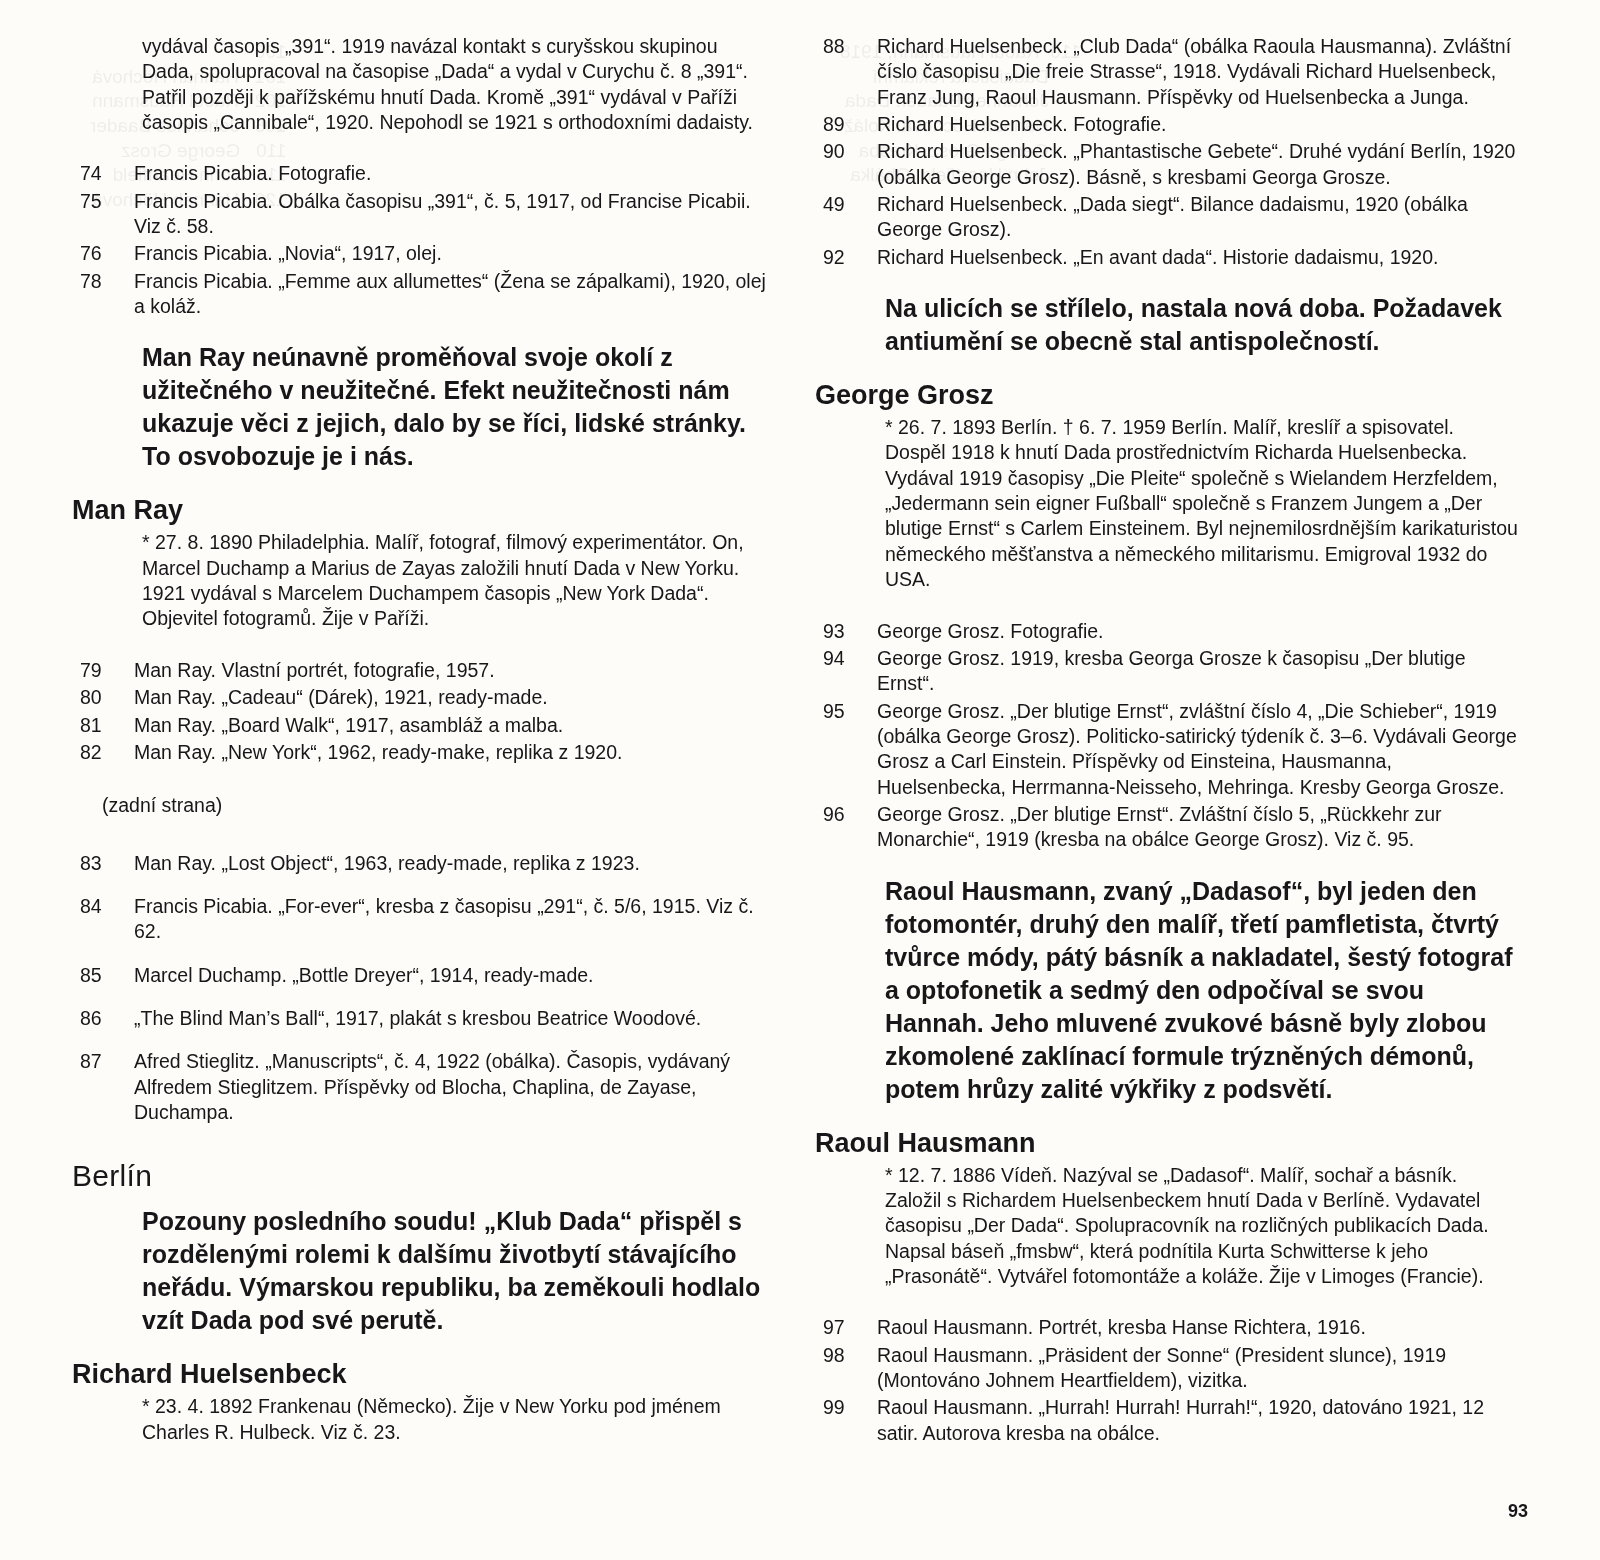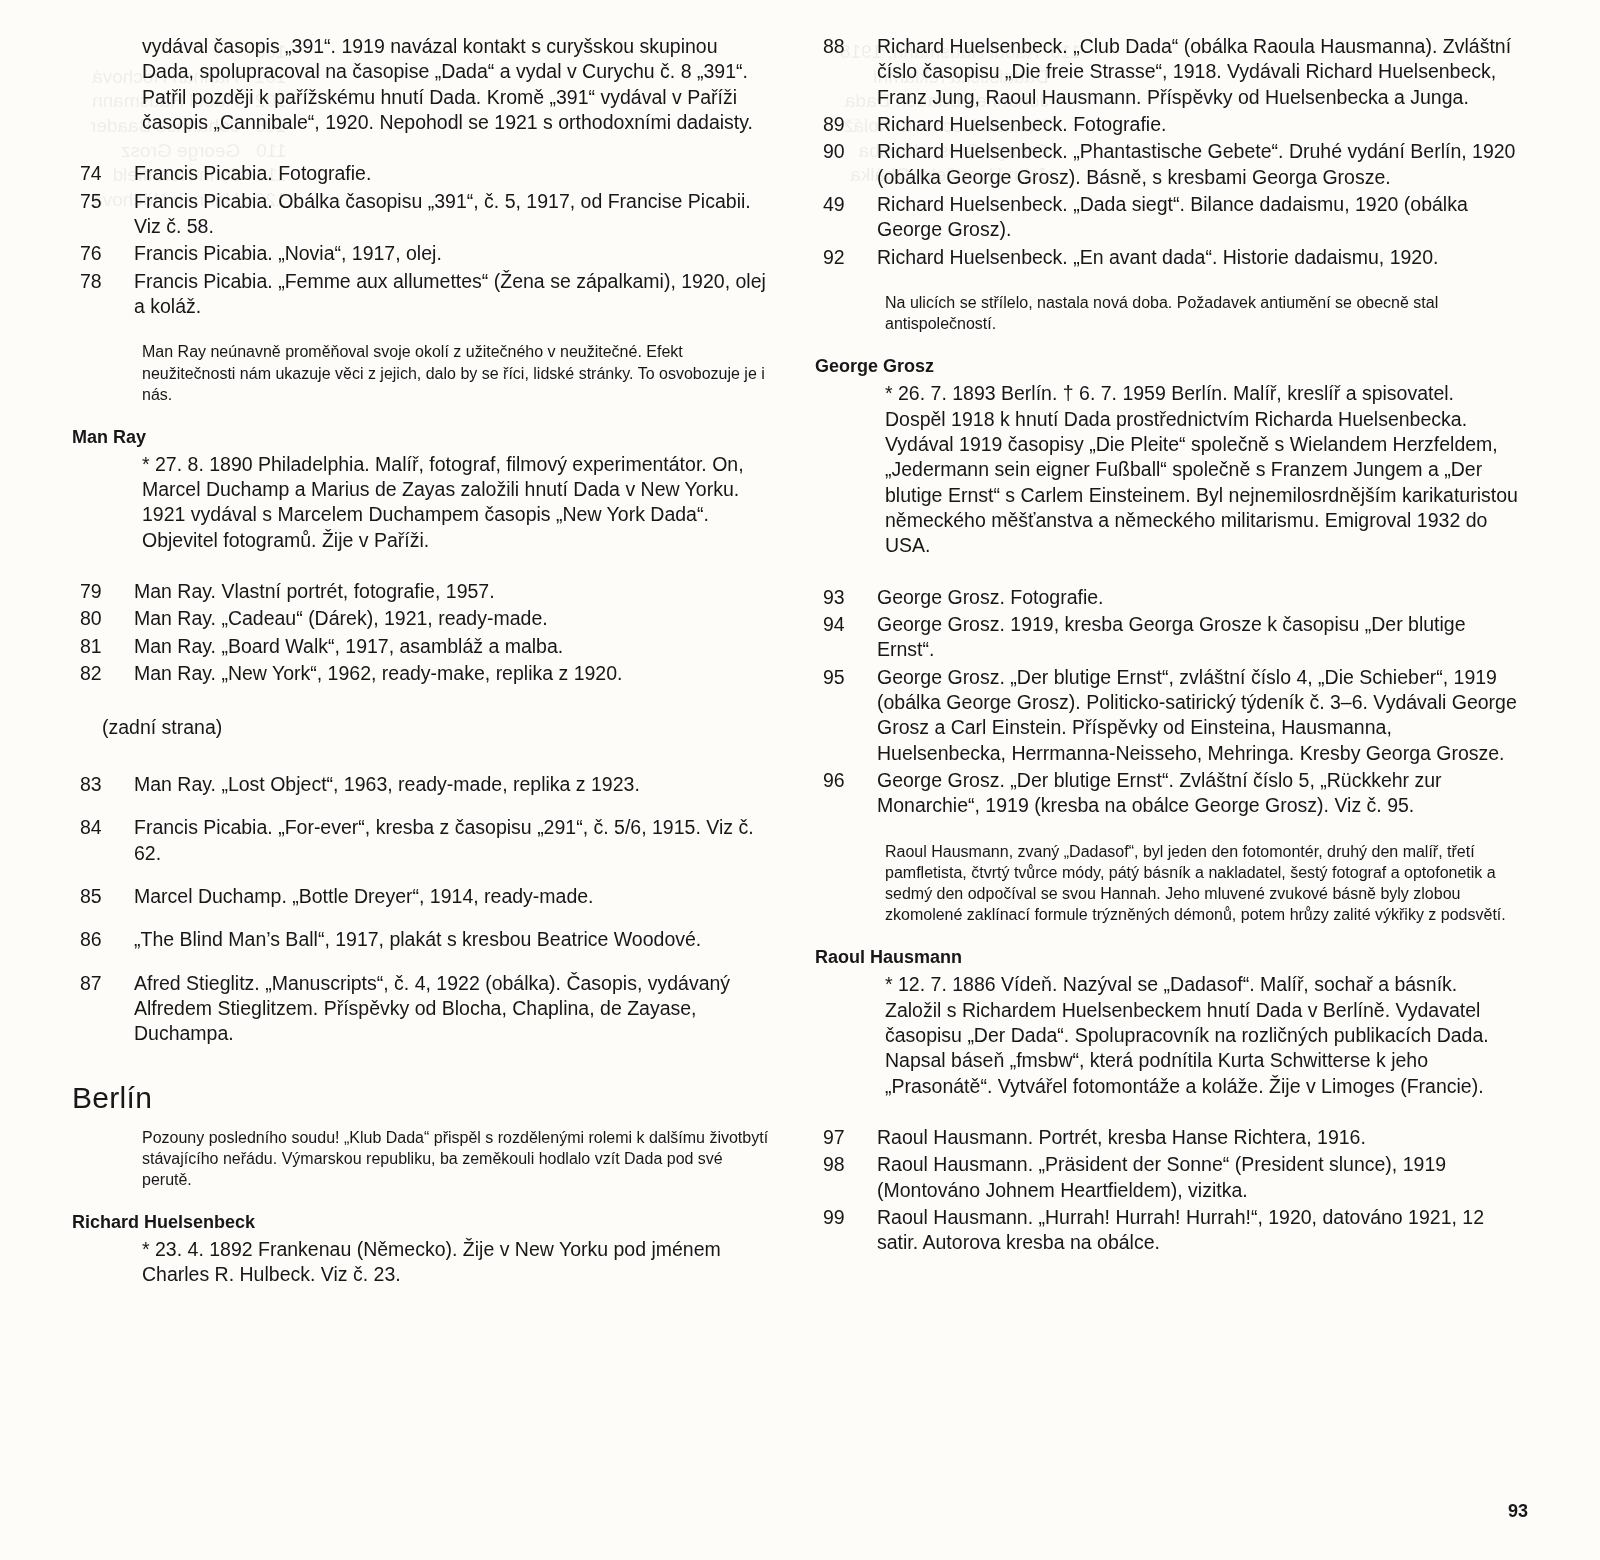--- a/index.html
+++ b/index.html
@@ -52,31 +52,31 @@
     flex: 1 1 auto;
   }
   .entry .txt b {
     font-weight: normal;
   }
   .gap-sm { height: 16px; }
   .gap-md { height: 26px; }
 
   
   .quote {
-    font-weight: normal;
-    font-size: 16px;
+    font-weight: bold;
+    font-size: 25px;
     line-height: 1.32;
     margin-left: 70px;
     margin-top: 22px;
     margin-bottom: 22px;
   }
 
   
   .person {
-    font-size: 18px;
+    font-size: 27px;
     font-weight: bold;
     margin-top: 20px;
     margin-bottom: 4px;
   }
   .bio {
     font-size: 19.5px;
     line-height: 1.30;
     margin-left: 70px;
     margin-bottom: 10px;
   }

